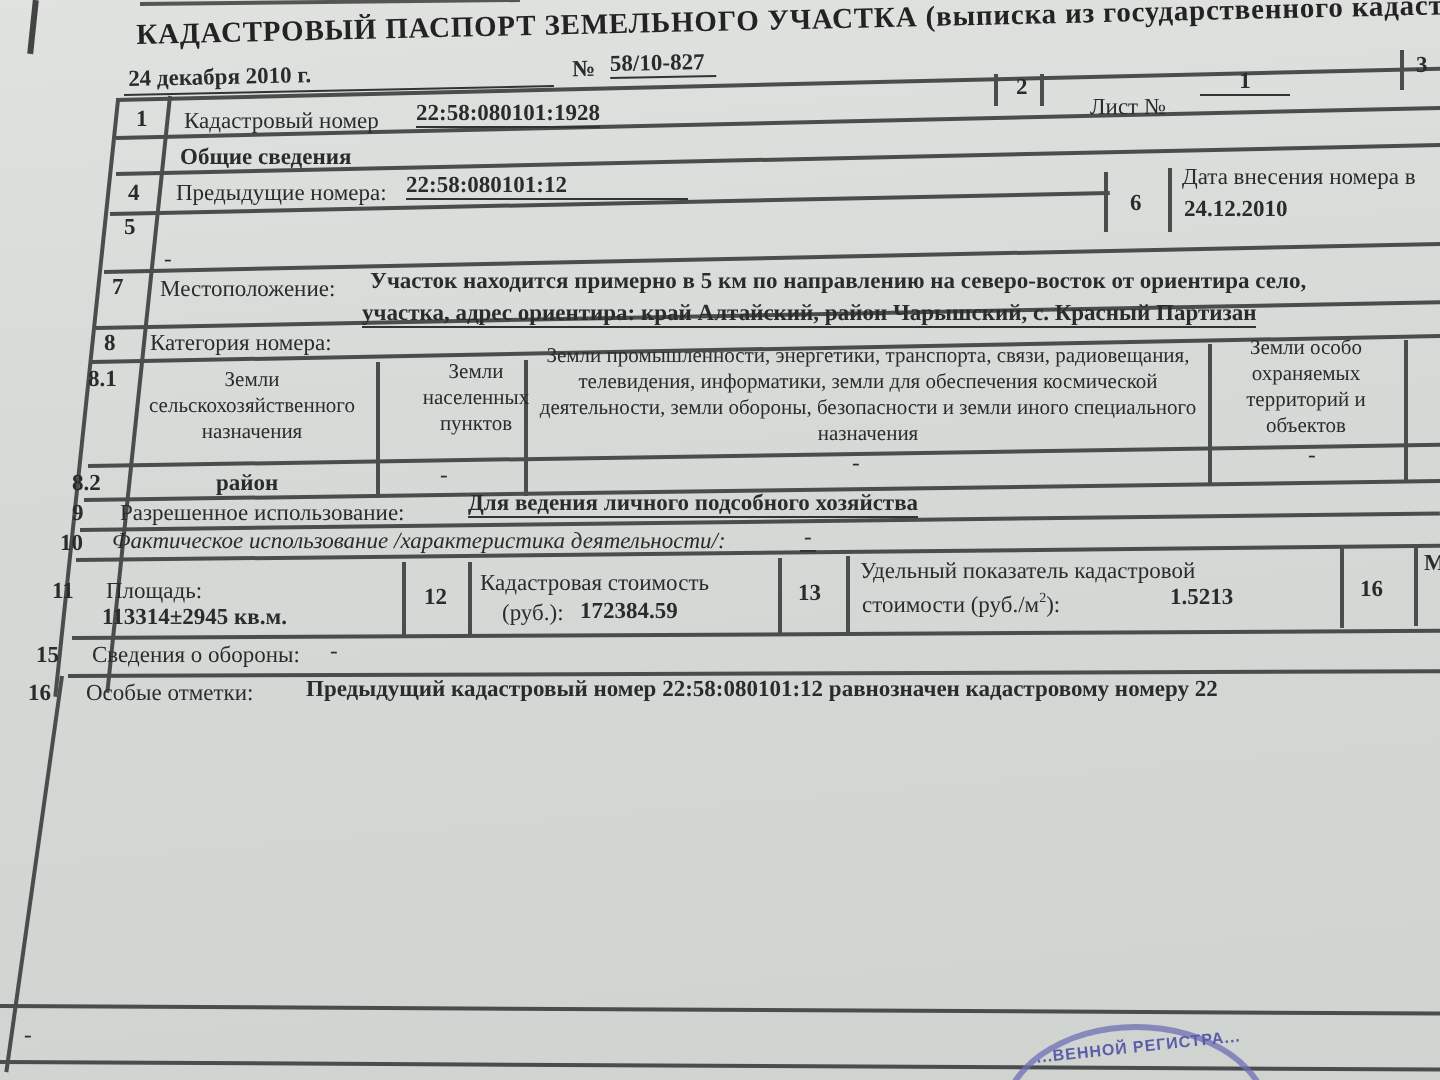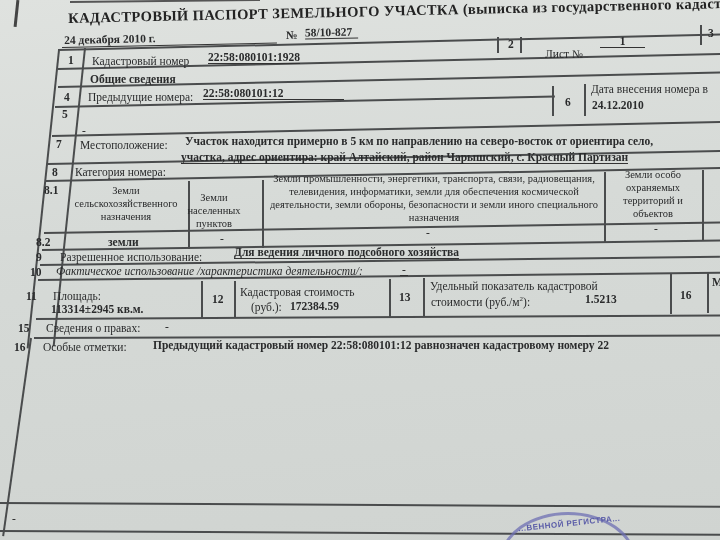--- a/index.html
+++ b/index.html
@@ -107,26 +107,26 @@
 
     <div class="t num" style="left:52px;top:166px;">8</div>
     <div class="t" style="left:75px;top:166px;">Категория номера:</div>
 
     <div class="t num" style="left:44px;top:184px;">8.1</div>
     <div class="vline" style="left:188px;top:181px;height:68px;"></div>
     <div class="vline" style="left:262px;top:180px;height:68px;"></div>
     <div class="vline" style="left:604px;top:172px;height:70px;"></div>
     <div class="vline" style="left:702px;top:170px;height:70px;"></div>
     <div class="t small" style="left:64px;top:184px;width:124px;">Земли сельскохозяйственного назначения</div>
-    <div class="t small" style="left:180px;top:180px;width:68px;margin-top:11px;">Земли населенных пунктов</div>
+    <div class="t small" style="left:204px;top:180px;width:68px;">Земли населенных пунктов</div>
     <div class="t small" style="left:606px;top:168px;width:94px;">Земли особо охраняемых территорий и объектов</div>
     <div class="t small" style="left:268px;top:172px;width:332px;">Земли промышленности, энергетики, транспорта, связи, радиовещания, телевидения, информатики, земли для обеспечения космической деятельности, земли обороны, безопасности и земли иного специального назначения</div>
 
     <div class="t num" style="left:36px;top:236px;">8.2</div>
-    <div class="t b" style="left:108px;top:236px;">земли</div>
+    <div class="t b" style="left:108px;top:236px;">район</div>
     <div class="t" style="left:220px;top:232px;">-</div>
     <div class="t" style="left:426px;top:226px;">-</div>
     <div class="t" style="left:654px;top:222px;">-</div>
 
     <div class="t num" style="left:36px;top:251px;">9</div>
     <div class="t" style="left:60px;top:251px;">Разрешенное использование:</div>
     <div class="t b" style="left:234px;top:246px;border-bottom:1px solid #333;">Для ведения личного подсобного хозяйства</div>
 
     <div class="t num" style="left:30px;top:266px;">10</div>
     <div class="t" style="left:56px;top:265px;font-style:italic;">Фактическое использование /характеристика деятельности/:</div>
@@ -149,21 +149,21 @@
     <div class="t" style="left:430px;top:280px;">Удельный показатель кадастровой</div>
     <div class="t" style="left:431px;top:295px;"><span>стоимости (руб./м</span><sup style="font-size:7px;">2</sup><span>):</span></div>
     <div class="t b" style="left:585px;top:293px;">1.5213</div>
 
     <div class="vline" style="left:670px;top:274px;height:40px;"></div>
     <div class="t num" style="left:680px;top:289px;">16</div>
     <div class="vline" style="left:707px;top:273px;height:40px;"></div>
     <div class="t b" style="left:712px;top:276px;">М</div>
 
     <div class="t num" style="left:18px;top:322px;">15</div>
-    <div class="t" style="left:46px;top:322px;">Сведения о правах:</div>
+    <div class="t" style="left:46px;top:322px;">Сведения о обороны:</div>
     <div class="t" style="left:165px;top:320px;">-</div>
 
     <div class="t num" style="left:14px;top:341px;">16</div>
     <div class="t" style="left:43px;top:341px;">Особые отметки:</div>
     <div class="t b" style="left:153px;top:339px;">Предыдущий кадастровый номер 22:58:080101:12 равнозначен кадастровому номеру 22</div>
 
     <div class="t" style="left:12px;top:512px;">-</div>
   </div>
 
   <div class="stamp"></div>

